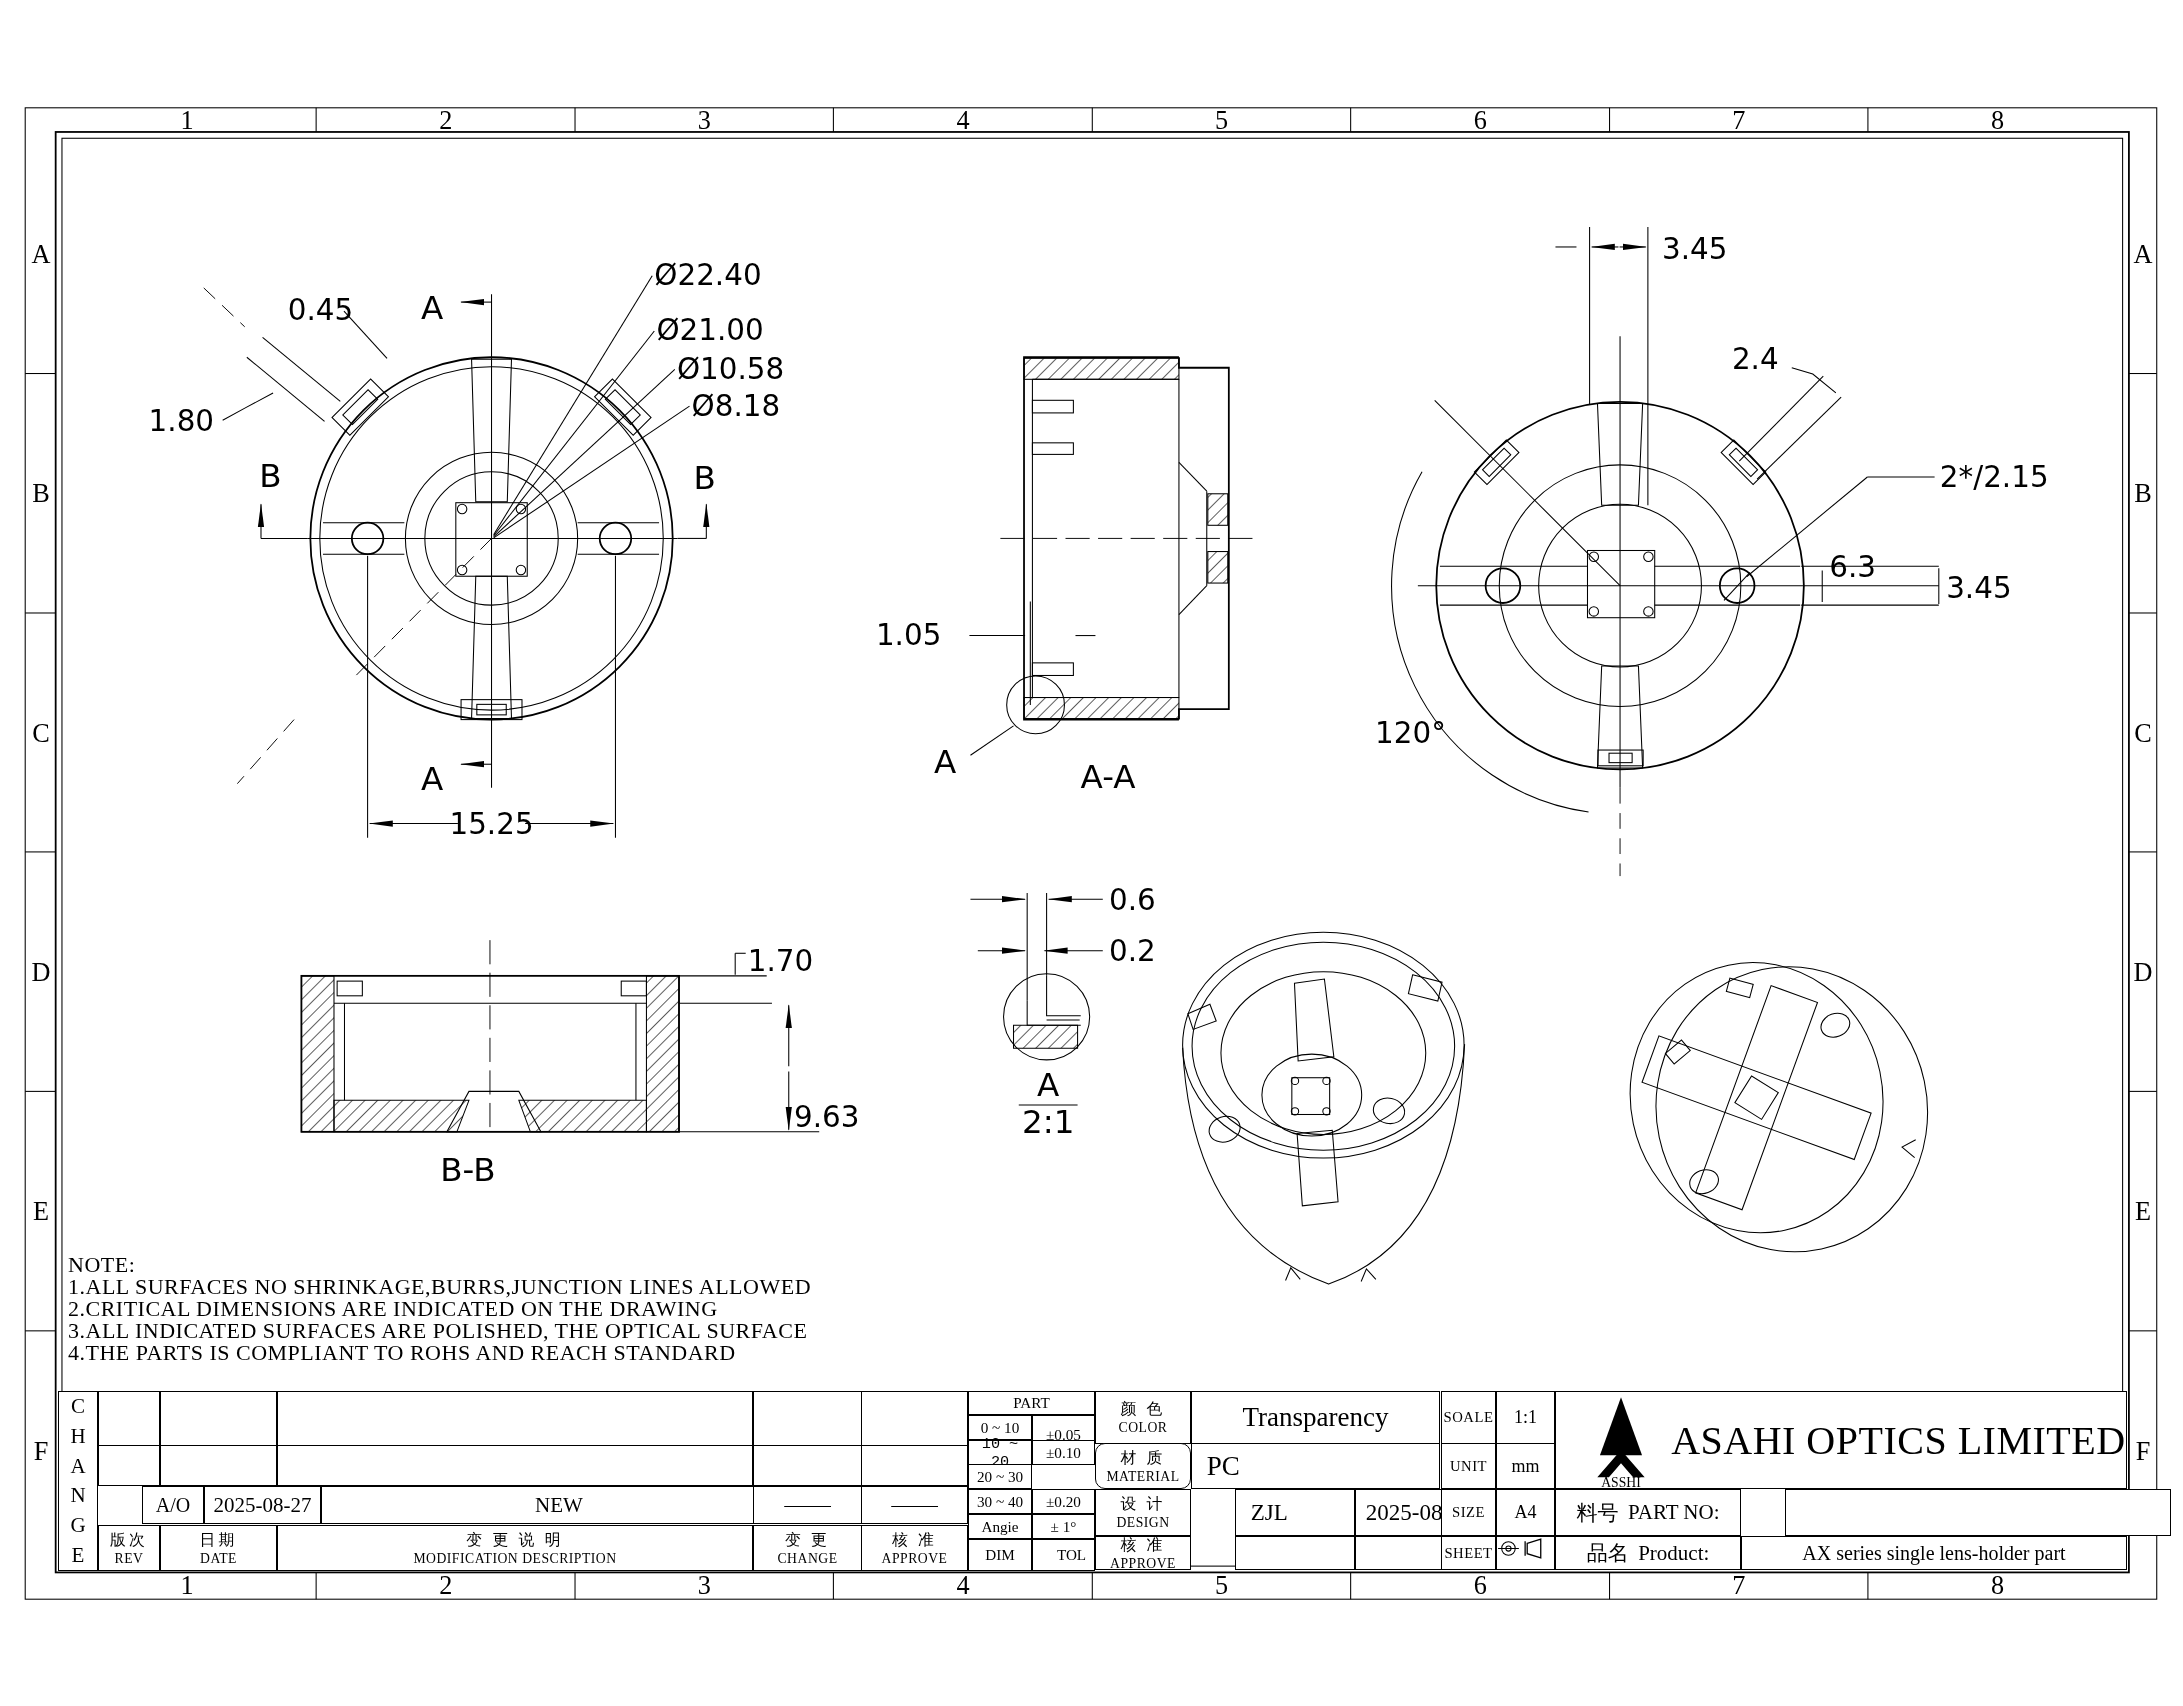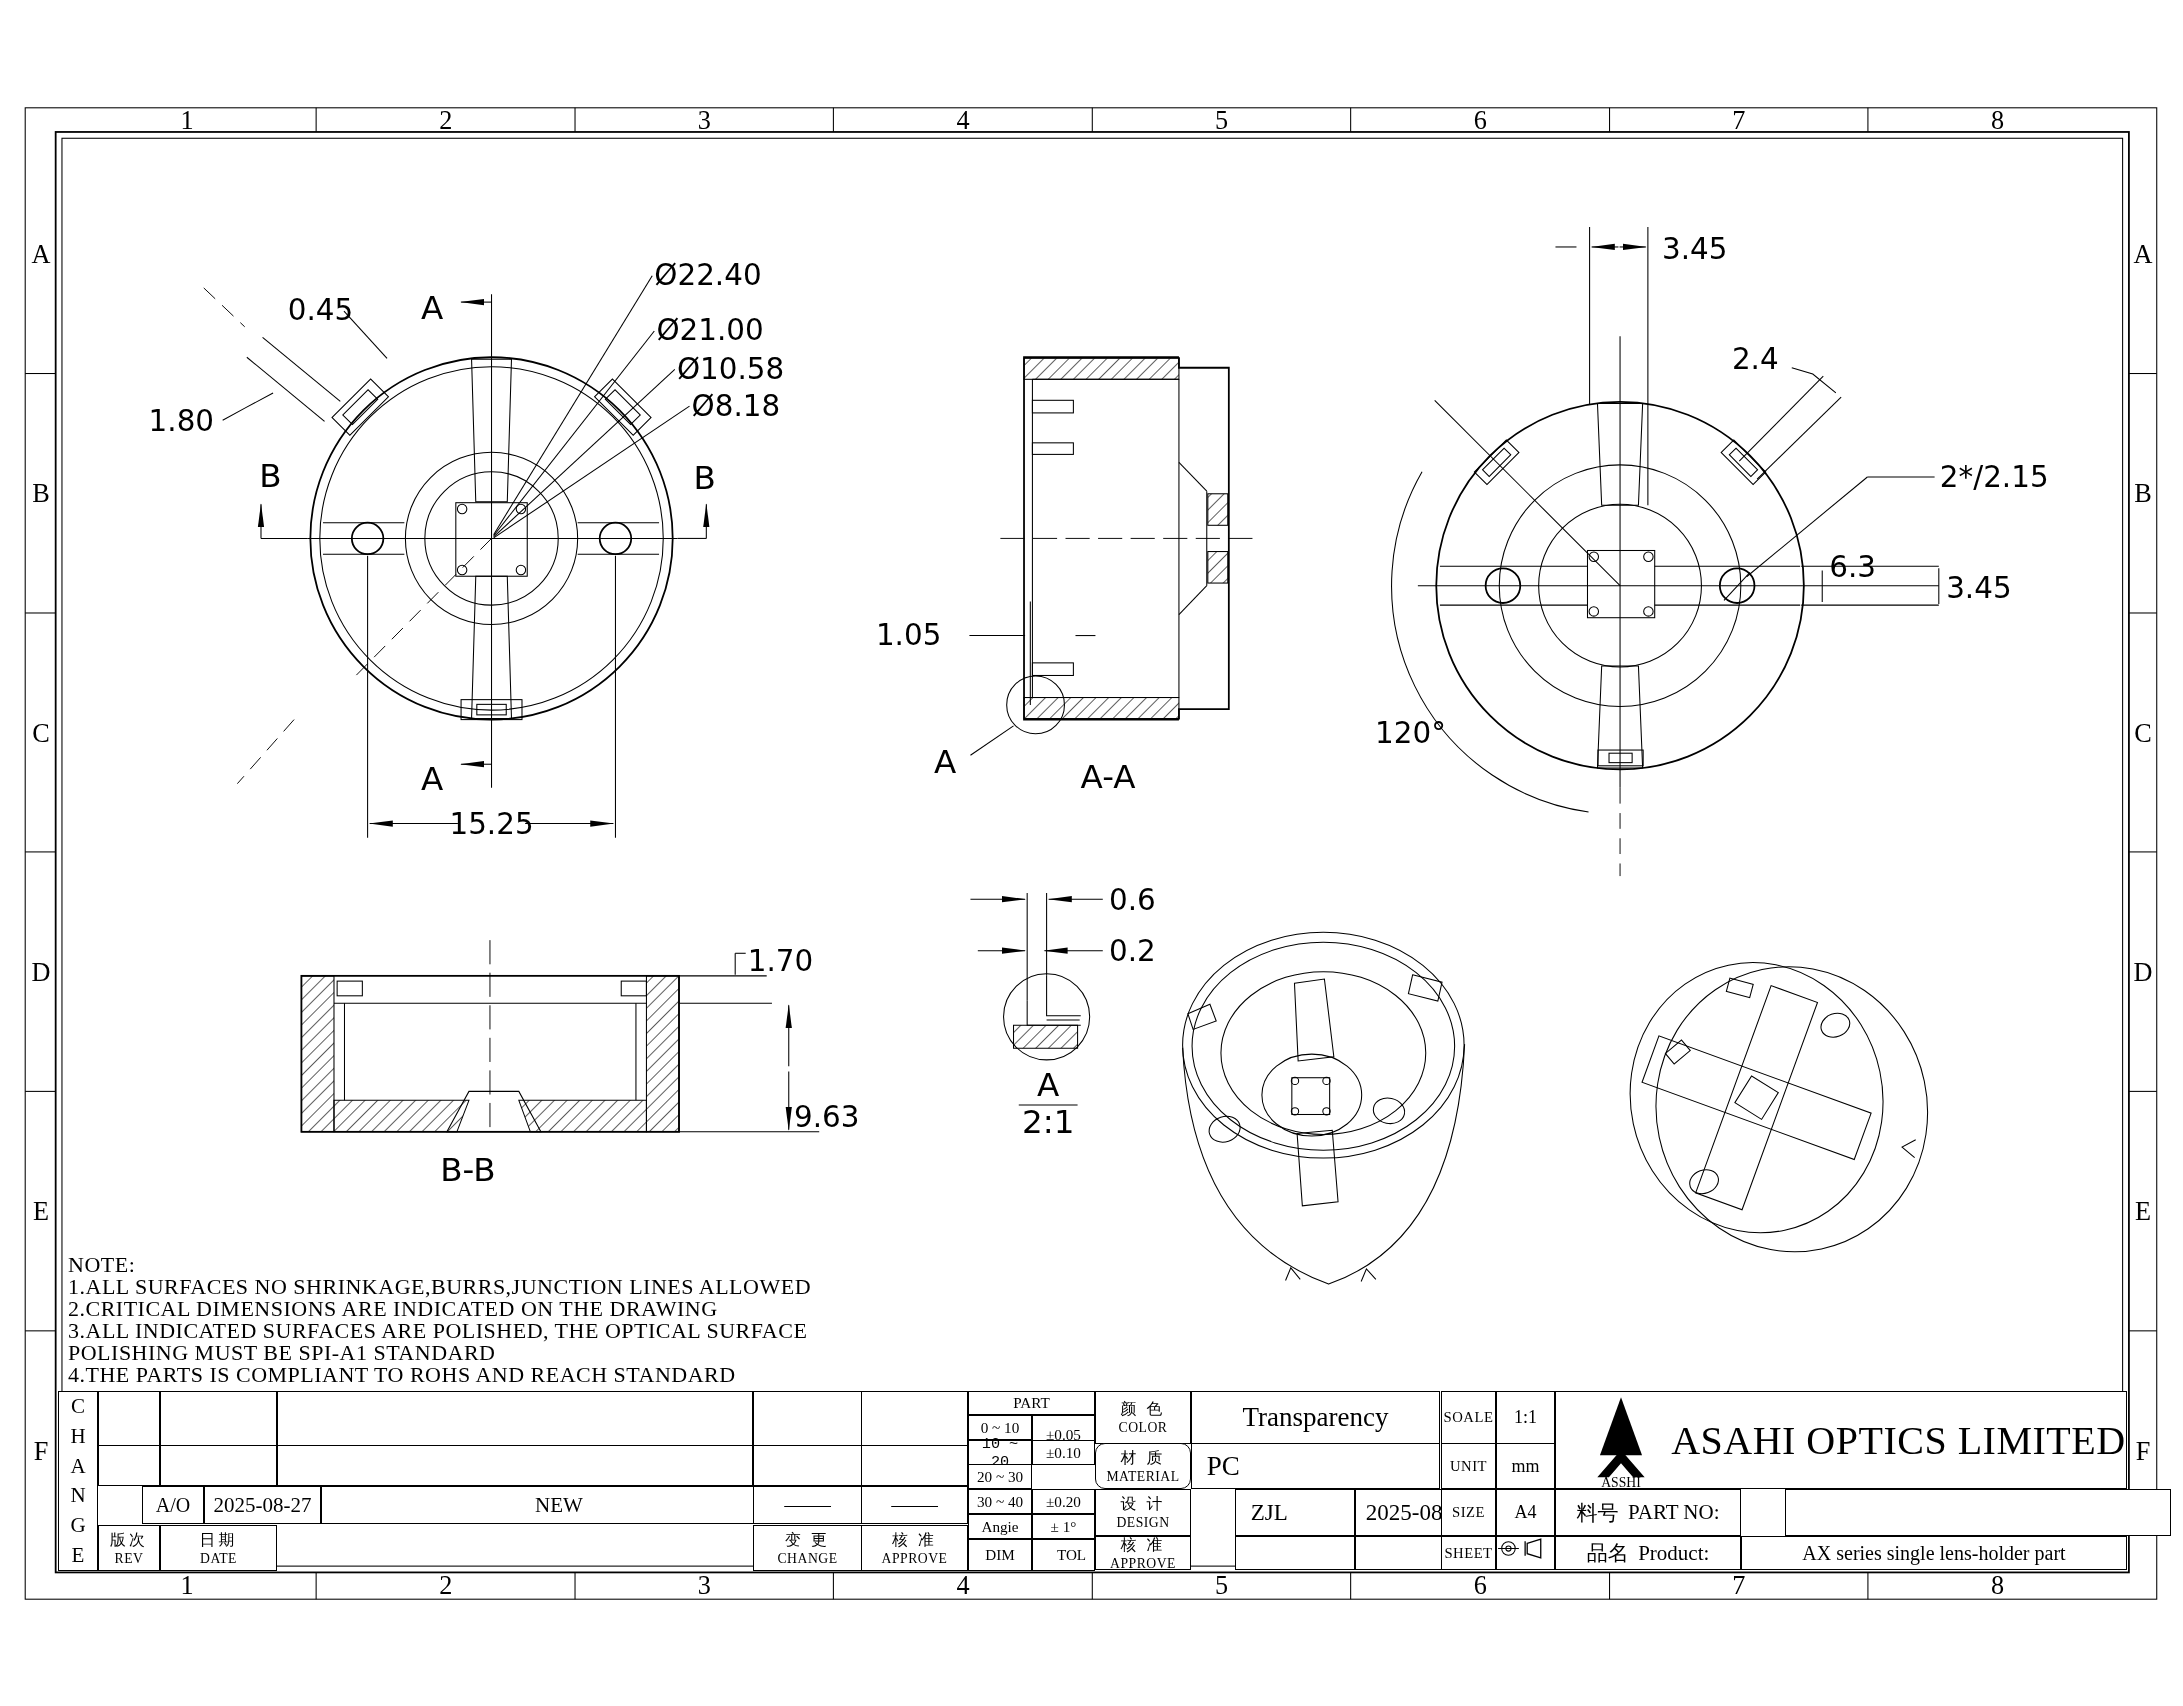--- a/index.html
+++ b/index.html
@@ -363,21 +363,20 @@
         </g>
     <polyline points="3648,2170 3622,2184 3646,2204" class="ln"></polyline>
   </g>
 </svg>
 
 <div id="note">
   <div>NOTE:</div>
   <div>1.ALL SURFACES NO SHRINKAGE,BURRS,JUNCTION LINES ALLOWED</div>
   <div>2.CRITICAL DIMENSIONS ARE INDICATED ON THE DRAWING</div>
   <div>3.ALL INDICATED SURFACES ARE POLISHED, THE OPTICAL SURFACE</div>
-  <div>POLISHING MUST BE SPI-A1 STANDARD</div>
   <div>4.THE PARTS IS COMPLIANT TO ROHS AND REACH STANDARD</div>
 </div>
 
 <div class="cell vstrip" style="left:58px;top:1391px;width:40px;height:180px;">
   <span>C</span>
       <span>H</span>
       <span>A</span>
       <span>N</span>
       <span>G</span>
       <span>E</span>
@@ -402,20 +401,24 @@
       <span class="dash">—</span>
     </div>
 <div class="cell stack" style="left:98px;top:1525px;width:62px;height:46px;">
   <div class="cn">版次</div>
   <div class="en">REV</div>
 </div>
 <div class="cell stack" style="left:160px;top:1525px;width:117px;height:46px;">
   <div class="cn">日期</div>
   <div class="en">DATE</div>
 </div>
+<div class="cell stack" style="left:277px;top:1525px;width:476px;height:46px;">
+  <div class="cn">变 更 说 明</div>
+  <div class="en">MODIFICATION DESCRIPTION</div>
+</div>
 <div class="cell stack" style="left:753px;top:1525px;width:109px;height:46px;">
   <div class="cn">变 更</div>
   <div class="en">CHANGE</div>
 </div>
 <div class="cell stack" style="left:861px;top:1525px;width:107px;height:46px;">
   <div class="cn">核 准</div>
   <div class="en">APPROVE</div>
 </div>
 
 <div class="cell tolt" style="left:968px;top:1391px;width:127px;height:24px;">PART</div>

